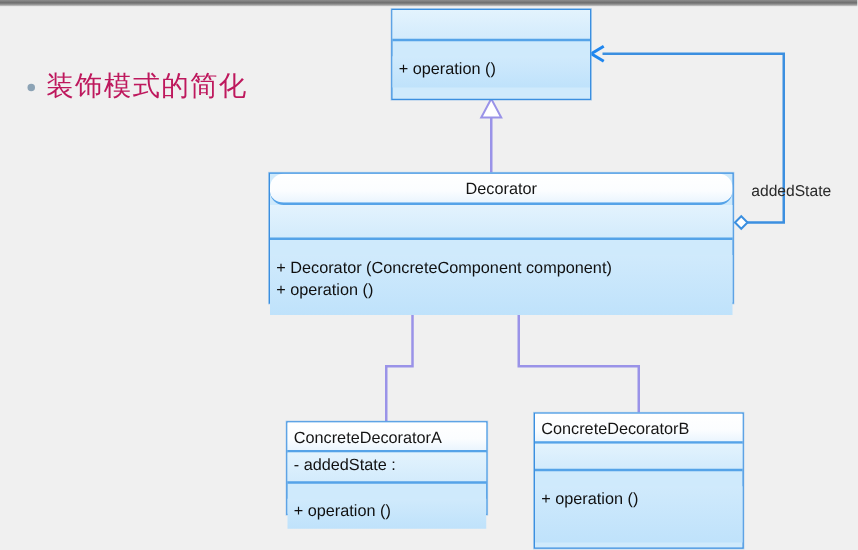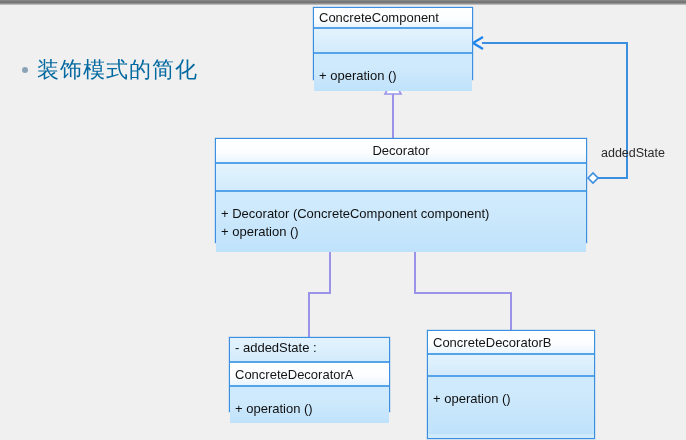--- a/index.html
+++ b/index.html
@@ -64,21 +64,21 @@
     font-family: "DejaVu Serif", "Liberation Serif", serif;
     font-size: 25px;
     color: #1a1a1a;
     letter-spacing: 1px;
     white-space: nowrap;
     line-height: 1.1;
   }
   .txt-l2 {
     font-family: "DejaVu Serif", "Liberation Serif", serif;
     font-size: 22px;
-    color: #0369a1;
+    color: #be185d;
     letter-spacing: 1px;
     white-space: nowrap;
     line-height: 1.1;
   }
   
   .uml-class {
     position: absolute;
     box-sizing: border-box;
     border: 1px solid #3b8fe0;
     background: #cfeafc;
@@ -91,21 +91,21 @@
   .uml-title {
     background: linear-gradient(to bottom, #ffffff 0%, #fbfdff 60%, #eaf5fe 100%);
     border-bottom: 2px solid #55a3e8;
     color: #151515;
     font-size: 13px;
     display: flex;
     align-items: center;
     padding: 0 5px;
     white-space: nowrap;
   }
-  .uml-title.center { justify-content: center; }
+  .uml-title.center { justify-content: center; border-radius: 11px; }
   .uml-attrs {
     background: linear-gradient(to bottom, #e3f3fd 0%, #d3ebfc 100%);
     border-bottom: 2px solid #55a3e8;
     padding: 1px 5px 0 5px;
   }
   .uml-ops {
     background: linear-gradient(to bottom, #d0eafc 0%, #bfe2fb 100%);
     padding: 1px 5px 0 5px;
     margin-top: 12px;
   }
@@ -166,43 +166,42 @@
 
      ConcreteComponent, role "component" --&gt;
     <g>
       <polyline points="597,178 627,178 627,43 482,43" fill="none" stroke="#3b8fe0" stroke-width="2"></polyline>
       <polygon points="588,178 593,173 598,178 593,183" fill="#ffffff" stroke="#3b8fe0" stroke-width="1.6"></polygon>
       <polyline points="483,37 473,43 483,49" fill="none" stroke="#1f86ef" stroke-width="2.4"></polyline>
     </g>
   </svg>
 
   <div class="uml-class" style="left:313px; top:7px; width:160px; height:73px;">
-    <div class="uml-row uml-title" style="height:21px;">ConcreteComponent</div>
     <div class="uml-row uml-attrs" style="height:25px;"></div>
     <div class="uml-row uml-ops" style="height:25px;">
       <div class="uml-member">+ operation ()</div>
     </div>
   </div>
 
   <div class="uml-class" style="left:215px; top:138px; width:372px; height:105px;">
     <div class="uml-row uml-title center" style="height:25px;">Decorator</div>
     <div class="uml-row uml-attrs" style="height:28px;"></div>
     <div class="uml-row uml-ops" style="height:48px;">
       <div class="uml-member">+ Decorator (ConcreteComponent component)</div>
       <div class="uml-member">+ operation ()</div>
     </div>
   </div>
 
   <div class="conn-label" style="left:601px; top:146px;">addedState</div>
 
   <div class="uml-class" style="left:229px; top:337px; width:161px; height:75px;">
+    <div class="uml-row uml-title" style="height:24px;">ConcreteDecoratorA</div>
     <div class="uml-row uml-attrs" style="height:25px;">
       <div class="uml-member">- addedState :</div>
     </div>
-    <div class="uml-row uml-title" style="height:24px;">ConcreteDecoratorA</div>
     <div class="uml-row uml-ops" style="height:24px;">
       <div class="uml-member">+ operation ()</div>
     </div>
   </div>
 
   <div class="uml-class" style="left:427px; top:330px; width:168px; height:109px;">
     <div class="uml-row uml-title" style="height:24px;">ConcreteDecoratorB</div>
     <div class="uml-row uml-attrs" style="height:22px;"></div>
     <div class="uml-row uml-ops" style="height:45px;">
       <div class="uml-member">+ operation ()</div>

